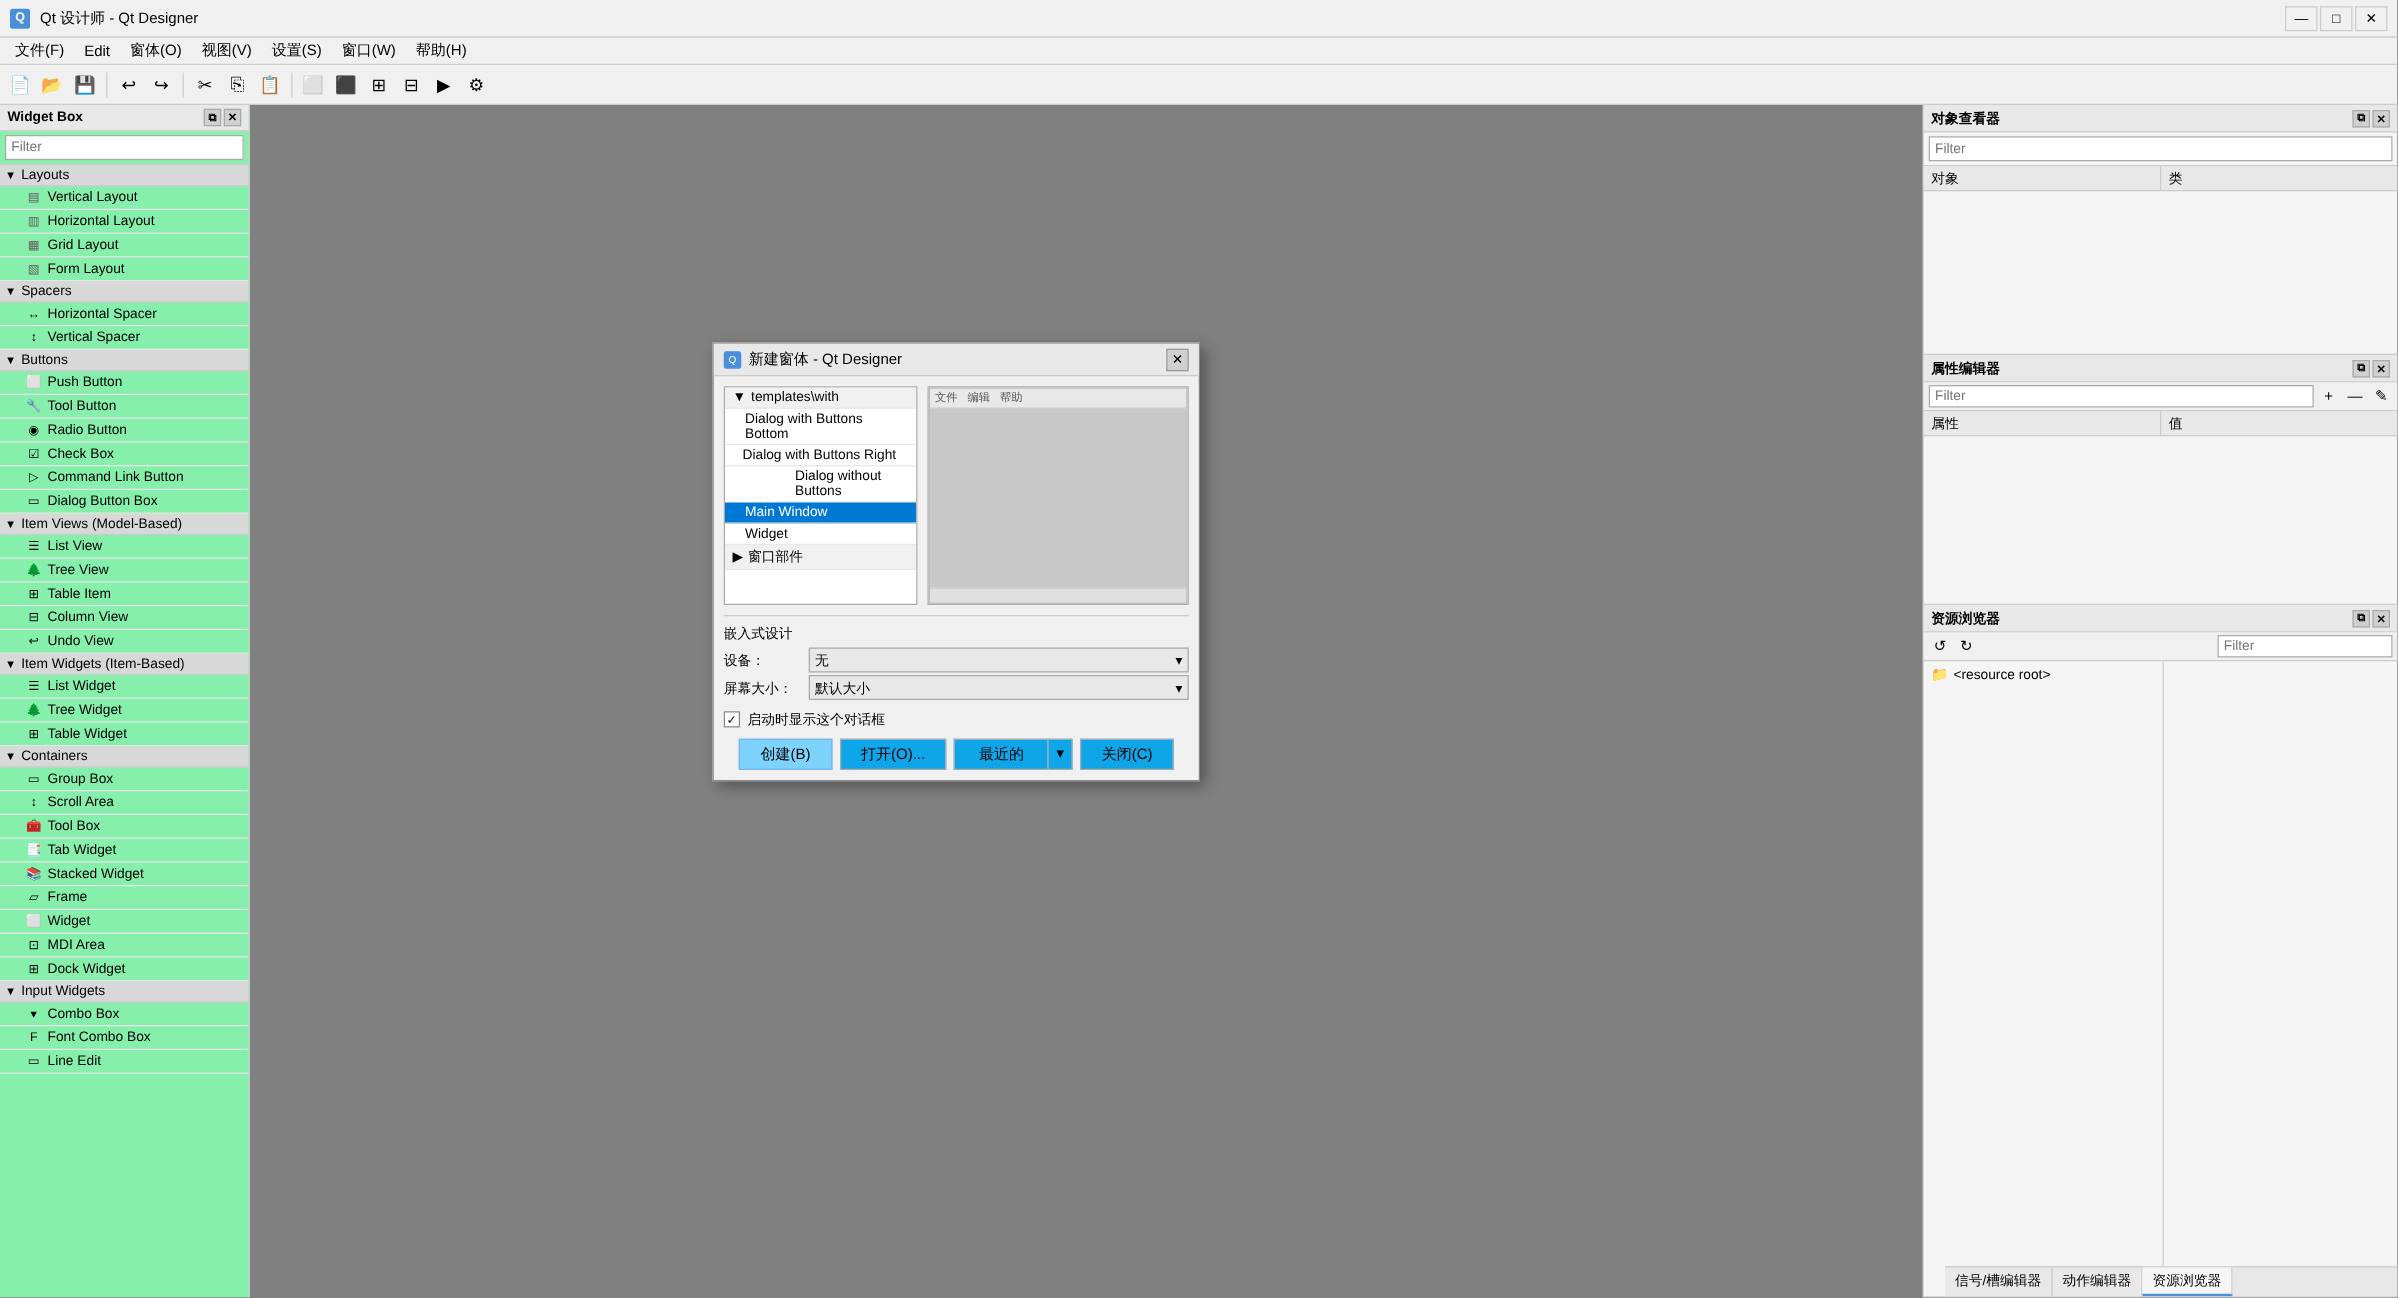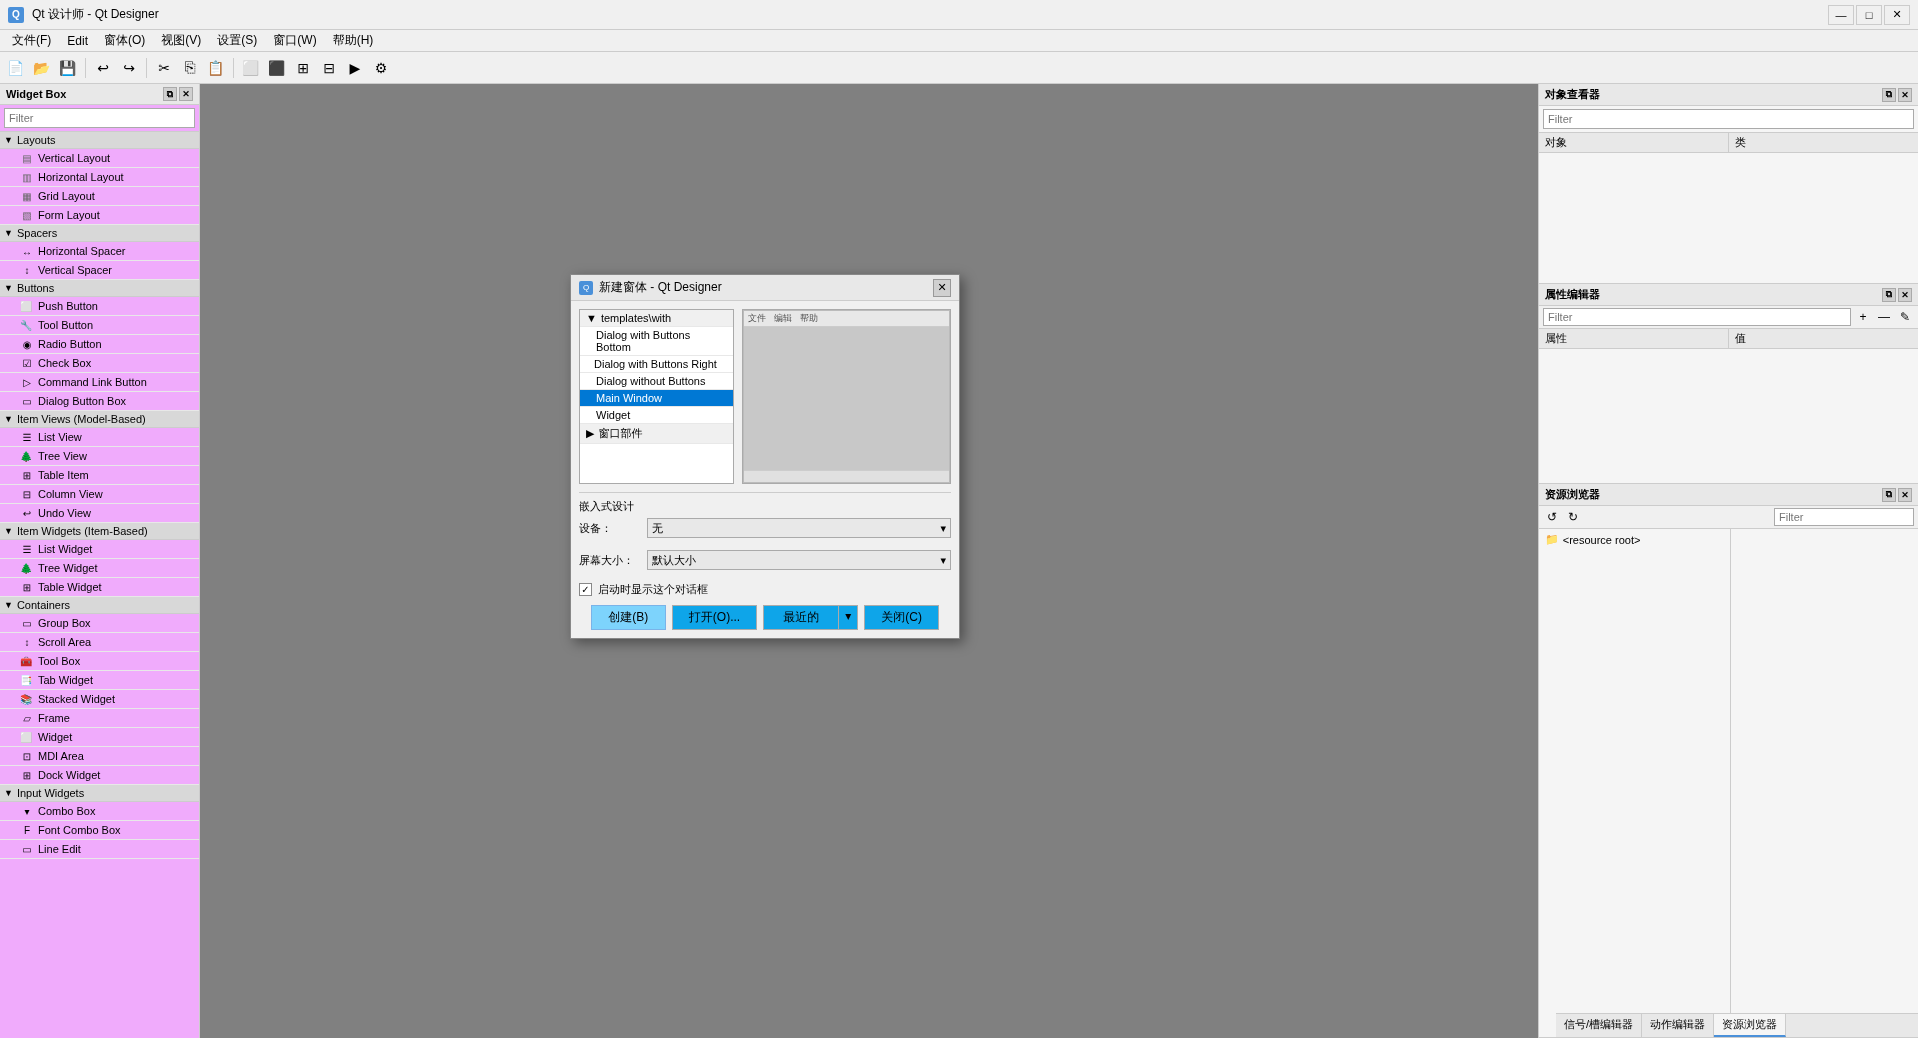--- a/index.html
+++ b/index.html
@@ -90,21 +90,21 @@
 
     
     .main-layout {
       display: flex;
       height: calc(1038px - 30px - 22px - 32px);
     }
 
     
     .widget-box {
       width: 200px;
-      background: #f0abfc;
+      background: #86efac;
       border-right: 1px solid #ccc;
       display: flex;
       flex-direction: column;
       overflow: hidden;
     }
     .panel-header {
       background: #e8e8e8;
       padding: 3px 6px;
       border-bottom: 1px solid #ccc;
       font-weight: bold;
@@ -357,21 +357,21 @@
       padding-top: 6px;
       margin-bottom: 8px;
     }
     .modal-embedded-title {
       font-size: 11px;
       margin-bottom: 4px;
     }
     .modal-form-row {
       display: flex;
       align-items: center;
-      margin-bottom: 12px;
+      margin-bottom: 2px;
       font-size: 11px;
       gap: 8px;
     }
     .modal-form-label { width: 60px; }
     .modal-form-combo {
       flex: 1;
       height: 20px;
       border: 1px solid #aaa;
       background: #e8e8e8;
       display: flex; align-items: center; justify-content: space-between;
@@ -668,21 +668,21 @@
               <div class="modal-tree-item category">
                 <span>▼</span>
                 <span>templates\with</span>
               </div>
               <div class="modal-tree-item" style="padding-left: 16px;">
                 <span>Dialog with Buttons Bottom</span>
               </div>
               <div class="modal-tree-item" style="padding-left: 14px;">
                 <span>Dialog with Buttons Right</span>
               </div>
-              <div class="modal-tree-item" style="padding-left: 16px;">
+              <div class="modal-tree-item" style="padding-left: 16px; margin-left: 40px;">
                 <span>Dialog without Buttons</span>
               </div>
               <div class="modal-tree-item selected" style="padding-left: 16px;">
                 <span>Main Window</span>
               </div>
               <div class="modal-tree-item" style="padding-left: 16px;">
                 <span>Widget</span>
               </div>
               <div class="modal-tree-item category">
                 <span>▶</span>

